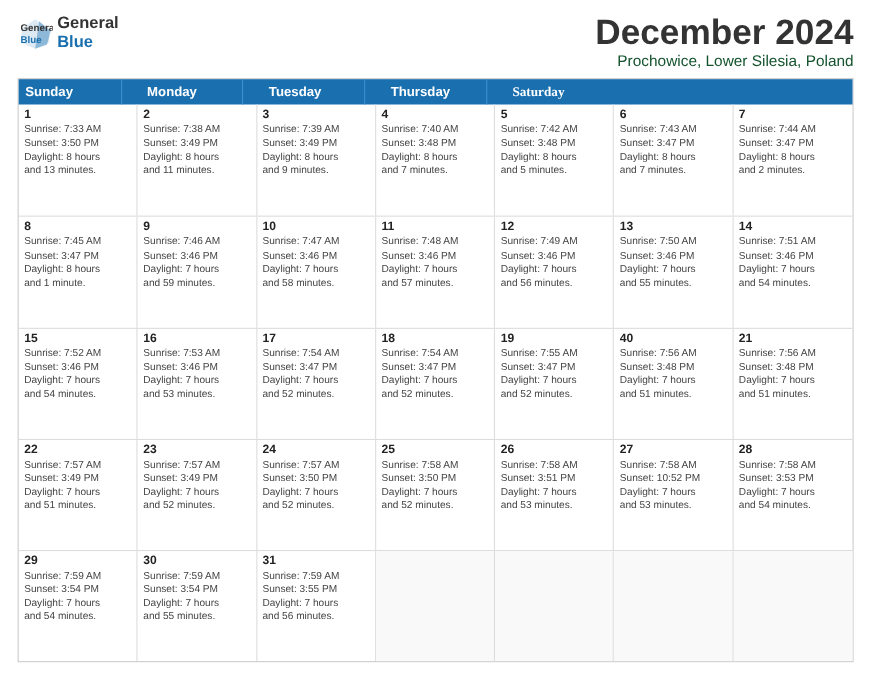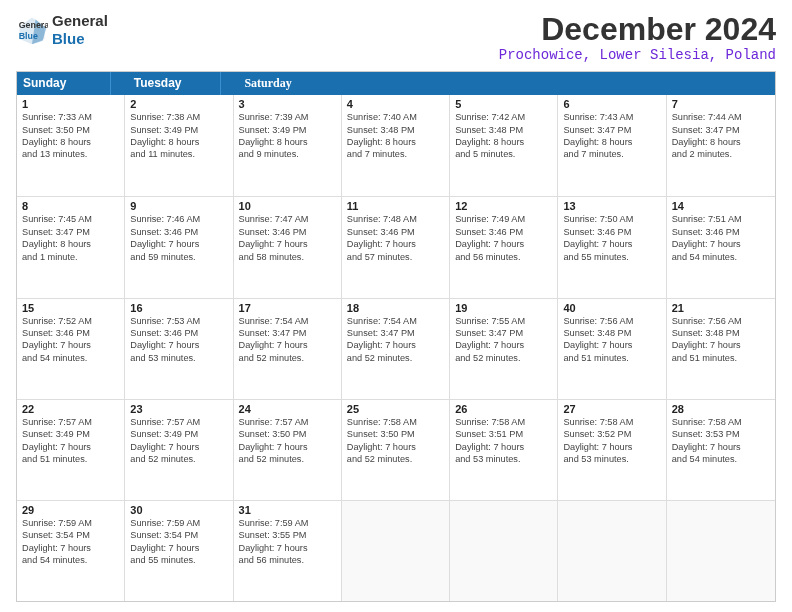--- a/index.html
+++ b/index.html
@@ -36,22 +36,21 @@
       text-align: right;
     }
     .main-title {
       font-size: 32px;
       font-weight: bold;
       color: #333;
       line-height: 1.1;
     }
     .subtitle {
       font-size: 14px;
-      color: #6d28d9;
-      font-family: Liberation Mono, monospace;
+      color: #14532d;
     }
     .calendar {
       flex: 1;
       display: flex;
       flex-direction: column;
       border: 1px solid #ccc;
     }
     .cal-header {
       display: grid;
       grid-template-columns: repeat(7, 1fr);
@@ -123,21 +122,23 @@
     </div>
     <div class="title-block">
       <div class="main-title">December 2024</div>
       <div class="subtitle">Prochowice, Lower Silesia, Poland</div>
     </div>
   </div>
 
   <div class="calendar">
     <div class="cal-header">
       <div class="cal-header-cell">Sunday</div>
+      <div class="cal-header-cell">Monday</div>
       <div class="cal-header-cell">Tuesday</div>
+      <div class="cal-header-cell">Thursday</div>
       <div class="cal-header-cell">Saturday</div>
     </div>
     <div class="cal-body" id="cal-body">
     <div class="cal-row">
           <div class="cal-cell">
             <span class="day-num">1</span>
             <span class="cell-line">Sunrise: 7:33 AM</span>
             <span class="cell-line">Sunset: 3:50 PM</span>
             <span class="cell-line">Daylight: 8 hours</span>
             <span class="cell-line">and 13 minutes.</span>
@@ -319,21 +320,21 @@
           <div class="cal-cell">
             <span class="day-num">26</span>
             <span class="cell-line">Sunrise: 7:58 AM</span>
             <span class="cell-line">Sunset: 3:51 PM</span>
             <span class="cell-line">Daylight: 7 hours</span>
             <span class="cell-line">and 53 minutes.</span>
           </div>
           <div class="cal-cell">
             <span class="day-num">27</span>
             <span class="cell-line">Sunrise: 7:58 AM</span>
-            <span class="cell-line">Sunset: 3:52 PM</span>
+            <span class="cell-line">Sunset: 10:52 PM</span>
             <span class="cell-line">Daylight: 7 hours</span>
             <span class="cell-line">and 53 minutes.</span>
           </div>
           <div class="cal-cell">
             <span class="day-num">28</span>
             <span class="cell-line">Sunrise: 7:58 AM</span>
             <span class="cell-line">Sunset: 3:53 PM</span>
             <span class="cell-line">Daylight: 7 hours</span>
             <span class="cell-line">and 54 minutes.</span>
           </div>

